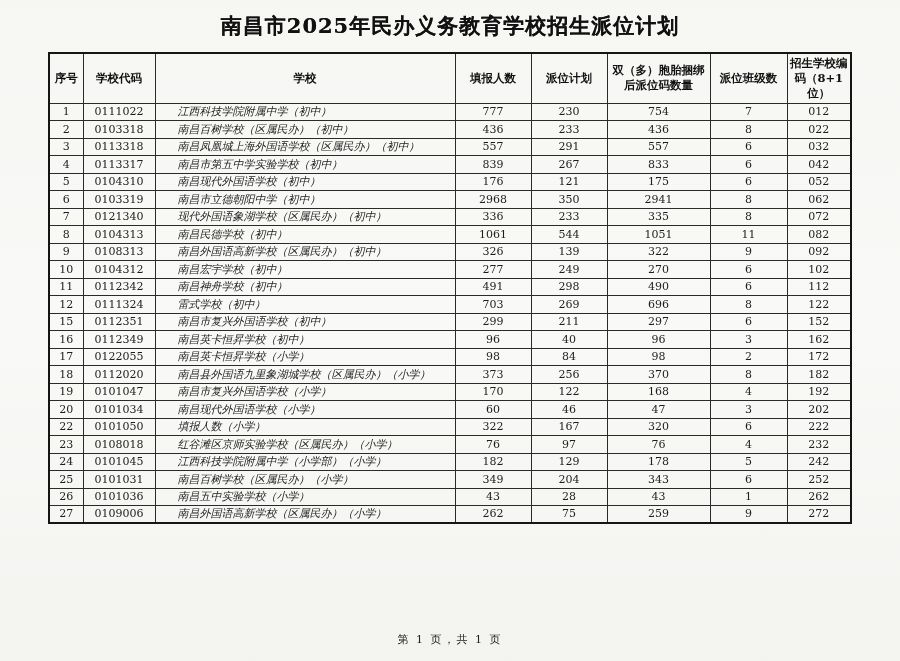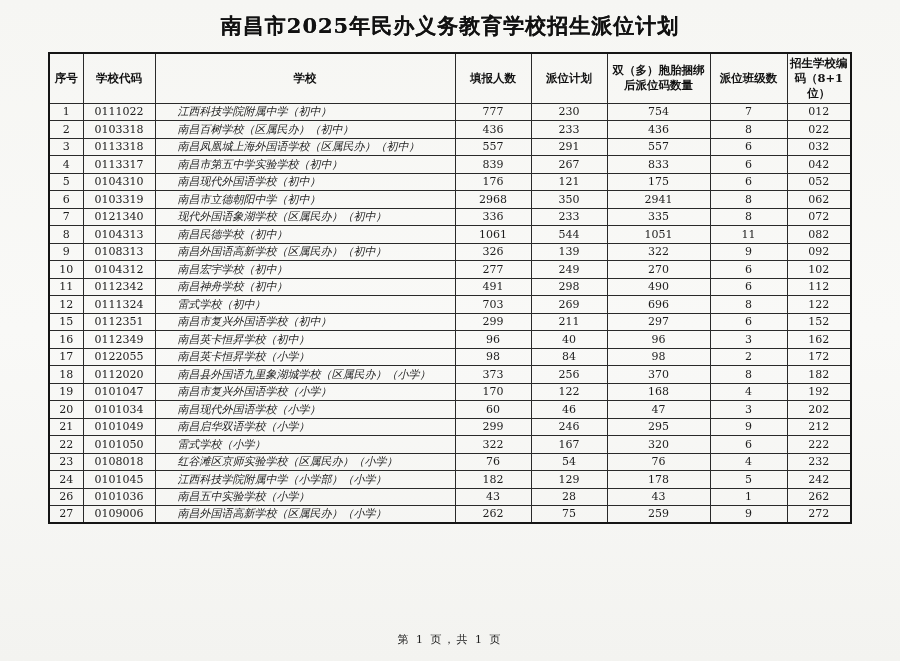--- a/index.html
+++ b/index.html
@@ -278,60 +278,60 @@
           <td class="col-index">20</td>
           <td class="col-school-code">0101034</td>
           <td class="col-school">南昌现代外国语学校（小学）</td>
           <td class="col-applicants">60</td>
           <td class="col-plan">46</td>
           <td class="col-twin-bound">47</td>
           <td class="col-class-count">3</td>
           <td class="col-enroll-code">202</td>
         </tr>
         <tr>
-          <td class="col-index">21</td>
-          <td class="col-school-code">0101049</td>
-          <td class="col-school">南昌启华双语学校（小学）</td>
-          <td class="col-applicants">299</td>
-          <td class="col-plan">246</td>
-          <td class="col-twin-bound">295</td>
-          <td class="col-class-count">9</td>
-          <td class="col-enroll-code">212</td>
-        </tr>
-        <tr>
           <td class="col-index">22</td>
           <td class="col-school-code">0101050</td>
-          <td class="col-school">雷式学校（小学）</td>
+          <td class="col-school">填报人数（小学）</td>
           <td class="col-applicants">322</td>
           <td class="col-plan">167</td>
           <td class="col-twin-bound">320</td>
           <td class="col-class-count">6</td>
           <td class="col-enroll-code">222</td>
         </tr>
         <tr>
           <td class="col-index">23</td>
           <td class="col-school-code">0108018</td>
           <td class="col-school">红谷滩区京师实验学校（区属民办）（小学）</td>
           <td class="col-applicants">76</td>
-          <td class="col-plan">54</td>
+          <td class="col-plan">97</td>
           <td class="col-twin-bound">76</td>
           <td class="col-class-count">4</td>
           <td class="col-enroll-code">232</td>
         </tr>
         <tr>
           <td class="col-index">24</td>
           <td class="col-school-code">0101045</td>
           <td class="col-school">江西科技学院附属中学（小学部）（小学）</td>
           <td class="col-applicants">182</td>
           <td class="col-plan">129</td>
           <td class="col-twin-bound">178</td>
           <td class="col-class-count">5</td>
           <td class="col-enroll-code">242</td>
         </tr>
         <tr>
+          <td class="col-index">25</td>
+          <td class="col-school-code">0101031</td>
+          <td class="col-school">南昌百树学校（区属民办）（小学）</td>
+          <td class="col-applicants">349</td>
+          <td class="col-plan">204</td>
+          <td class="col-twin-bound">343</td>
+          <td class="col-class-count">6</td>
+          <td class="col-enroll-code">252</td>
+        </tr>
+        <tr>
           <td class="col-index">26</td>
           <td class="col-school-code">0101036</td>
           <td class="col-school">南昌五中实验学校（小学）</td>
           <td class="col-applicants">43</td>
           <td class="col-plan">28</td>
           <td class="col-twin-bound">43</td>
           <td class="col-class-count">1</td>
           <td class="col-enroll-code">262</td>
         </tr>
         <tr>

